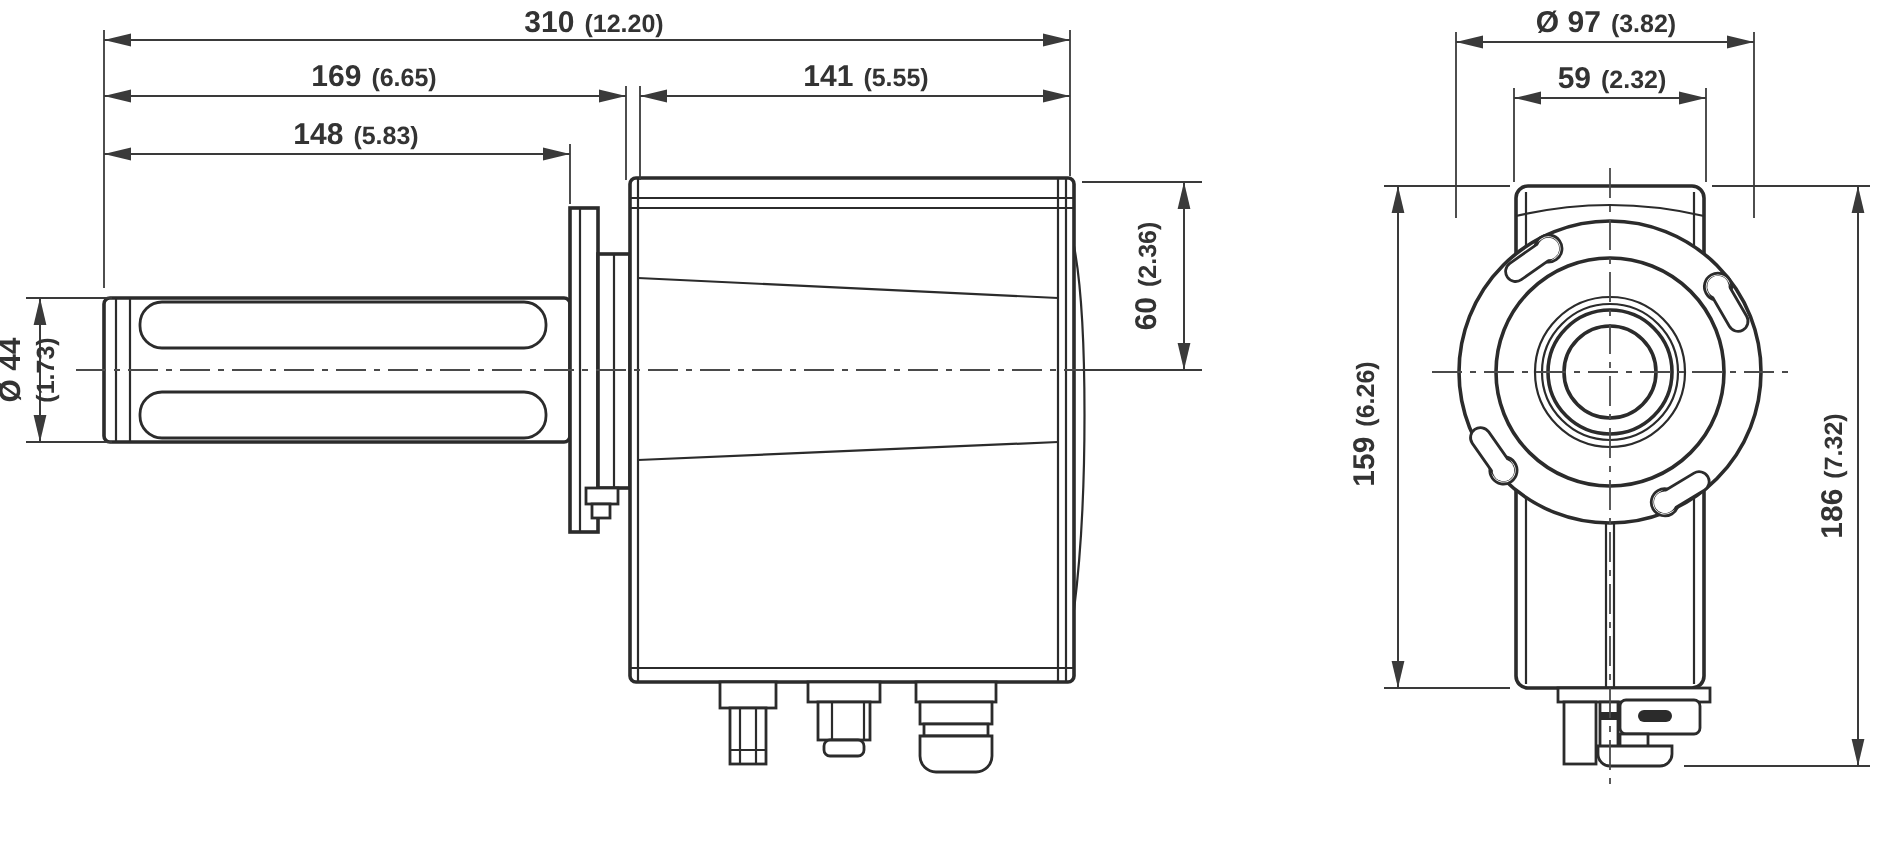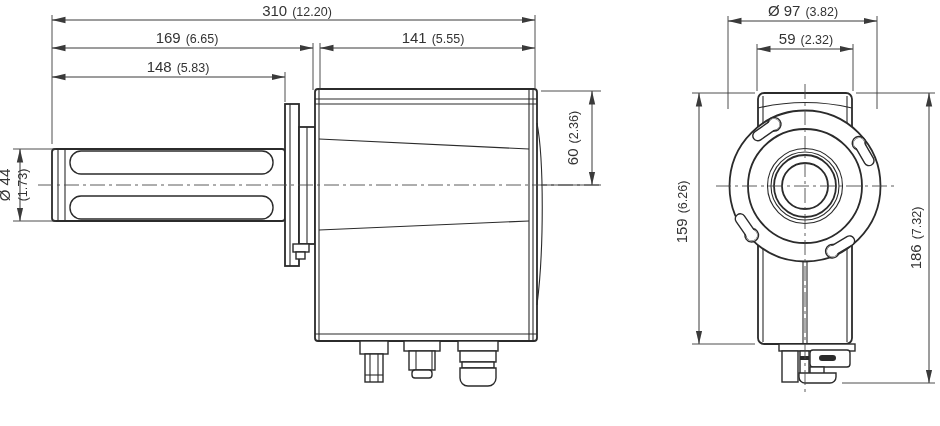--- a/index.html
+++ b/index.html
@@ -2,20 +2,21 @@
 <html><head>
 <meta charset="utf-8">
 <style>
   html,body{margin:0;padding:0;background:#fff;}
   .canvas{
     position:relative;
     width:940px;height:426px;
     background:#ffffff;
     font-family:"Liberation Sans", sans-serif;
     overflow:hidden;
+    font-weight:bold;
   }
   svg{display:block;}
   
   .obj     {fill:#ffffff;stroke:#2b2b2b;stroke-width:1.8;}
   .obj-nf  {fill:none;   stroke:#2b2b2b;stroke-width:1.8;}
   .thin    {fill:none;   stroke:#2b2b2b;stroke-width:1.1;}
   .med     {fill:#ffffff;stroke:#2b2b2b;stroke-width:1.4;}
   .dark    {fill:#2b2b2b;stroke:none;}
   .erase   {fill:#ffffff;stroke:none;}
   

